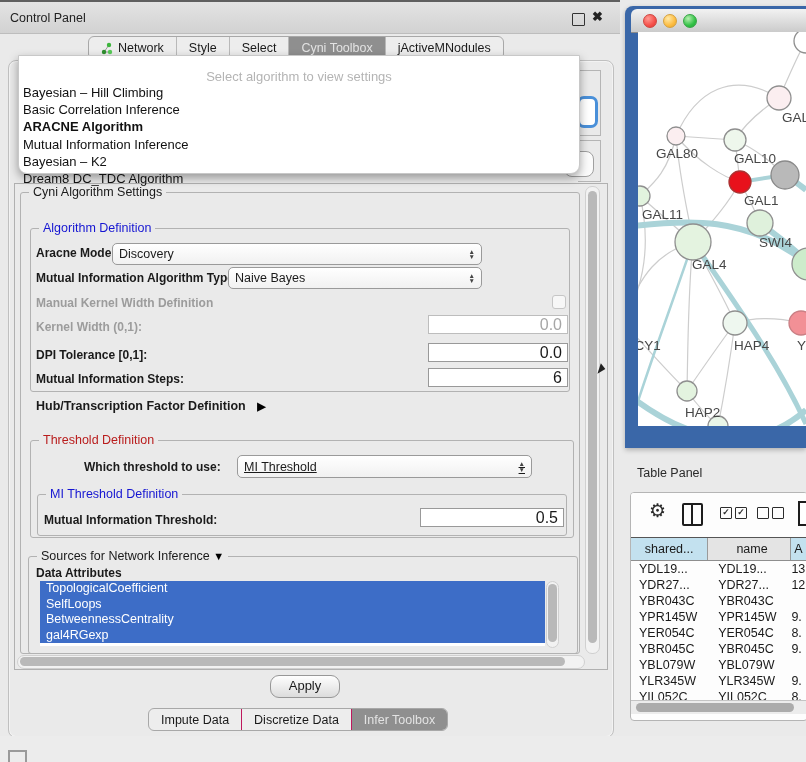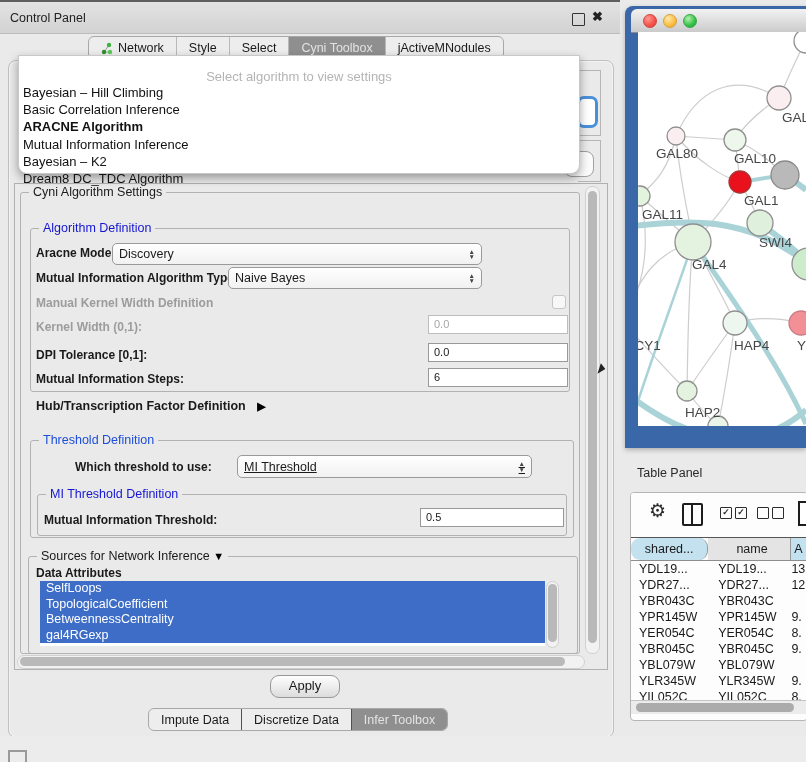--- a/index.html
+++ b/index.html
@@ -32,29 +32,29 @@
   
   .hid-box1{left:578px;top:70px;width:22px;height:64px;border-top:1px solid #b5b5b5;border-right:1px solid #b5b5b5;border-bottom:1px solid #b5b5b5;}
   .hid-blue{left:577px;top:96px;width:15px;height:26px;border:3px solid #4a90d9;border-radius:7px;background:#fff;}
   .hid-box2{left:578px;top:140px;width:22px;height:40px;border-top:1px solid #b5b5b5;border-right:1px solid #b5b5b5;border-bottom:1px solid #b5b5b5;}
   .hid-combo{left:564px;top:151px;width:28px;height:24px;border:1px solid #a0a0a0;border-radius:8px;background:#fbfbfb;}
   
   .scrollpane{left:14px;top:183px;width:592px;height:485px;border:1px solid #b0b0b0;background:#eaeaea;}
   .group{border:1px solid #b2b2b2;border-radius:3px;}
   .legend{position:absolute;top:-8px;left:8px;background:#eaeaea;padding:0 4px;font-size:12.5px;}
   .legend.blue{color:#1515d2;}
-  .legend.green{color:#1d4ed8;}
+  .legend.green{color:#b91c1c;}
   .legend.black{color:#1a1a1a;}
   .lbl{font-size:12px;font-weight:bold;color:#1a1a1a;white-space:nowrap;}
   .lbl.dis{color:#9c9c9c;}
   .combo{display:flex;align-items:center;border:1px solid #9a9a9a;border-radius:5px;
          background:linear-gradient(#ffffff,#f1f1f1);font-size:12.5px;padding:0 6px;}
   .stepper{margin-left:auto;display:flex;flex-direction:column;align-items:center;
            font-size:6.5px;line-height:5.5px;color:#444;padding-left:6px;}
-  .field{border:1px solid #999;background:#fff;font-size:11px;
+  .field{border:1px solid #999;background:#fff;font-size:16px;text-align:right;
          padding:0 5px;line-height:17px;height:17px;}
   .field.dis{color:#a6a6a6;border-color:#bdbdbd;}
   .checkbox{width:12px;height:12px;border:1px solid #c6c6c6;border-radius:3px;background:#f7f7f7;}
   .arrow{font-size:11px;color:#000;}
   .attr-list{background:#fff;}
   .attr-item{height:15.6px;line-height:15.6px;background:#3d6dc7;color:#fff;
              font-size:12.5px;padding-left:6px;white-space:nowrap;overflow:hidden;}
   .vscroll{background:#f2f2f2;border:1px solid #d0d0d0;border-radius:7px;}
   .vthumb{position:absolute;left:1px;width:9px;background:#b9b9b9;border-radius:5px;}
   .hscroll{background:#f2f2f2;border:1px solid #d0d0d0;border-radius:7px;}
@@ -183,21 +183,21 @@
   <div class="abs field" style="left:428px;top:368px;width:128px;">6</div>
 
   <div class="abs lbl" style="left:36px;top:399px;font-size:12.5px;">
     <span>Hub/Transcription Factor Definition</span>
     <span class="arrow" style="margin-left:8px;">▶</span>
   </div>
 
   <div class="abs group" style="left:30px;top:440px;width:542px;height:96px;">
     <span class="legend green">Threshold Definition</span>
   </div>
-  <div class="abs lbl" style="left:75px;top:460px;">Which threshold to use:</div>
+  <div class="abs lbl" style="left:84px;top:460px;">Which threshold to use:</div>
   <div class="abs combo" style="left:237px;top:455px;width:281px;height:21px;text-decoration:underline;">
     <span>MI Threshold</span>
     <span class="stepper">
       <span>▲</span>
         <span>▼</span>
     </span>
   </div>
   <div class="abs group" style="left:37px;top:494px;width:528px;height:40px;">
     <span class="legend blue">MI Threshold Definition</span>
   </div>
@@ -205,22 +205,22 @@
   <div class="abs field" style="left:420px;top:508px;width:132px;">0.5</div>
 
   <div class="abs group" style="left:28px;top:556px;width:548px;height:96px;">
     <span class="legend black">
       <span>Sources for Network Inference</span>
       <span class="arrow">▼</span>
     </span>
   </div>
   <div class="abs lbl" style="left:36px;top:566px;">Data Attributes</div>
   <div class="abs attr-list" style="left:40px;top:581px;width:505px;height:65px;">
+    <div class="attr-item">TopologicalCoefficient</div>
     <div class="attr-item">SelfLoops</div>
-    <div class="attr-item">TopologicalCoefficient</div>
     <div class="attr-item">BetweennessCentrality</div>
     <div class="attr-item">gal4RGexp</div>
   </div>
   <div class="abs vscroll" style="left:546px;top:581px;width:11px;height:65px;">
     <div class="vthumb" style="top:2px;height:58px;"></div>
   </div>
 
   <div class="abs vscroll" style="left:585px;top:186px;width:13px;height:466px;">
     <div class="vthumb" style="top:4px;height:452px;width:9px;left:1.5px;"></div>
   </div>
@@ -328,21 +328,21 @@
       <div class="abs gear">⚙</div>
       <div class="abs split-icon"></div>
       <div class="abs cb" style="left:89px;top:14px;">✓</div>
       <div class="abs cb" style="left:104px;top:14px;">✓</div>
       <div class="abs cb" style="left:126px;top:14px;"></div>
       <div class="abs cb" style="left:141px;top:14px;"></div>
       <div class="abs page-icon"></div>
     </div>
     <div class="tp-table">
       <div class="tp-head">
-        <div class="th blue" style="width:80px;border-radius:9px;">shared...</div>
+        <div class="th blue" style="width:80px;">shared...</div>
         <div class="th gray" style="width:79px;">name</div>
         <div class="th blue" style="width:16px;">A</div>
       </div>
       <div class="tp-rows">
         <div class="tr">
             <div class="td" style="width:73px">YDL19...</div>
             <div class="td" style="width:71px">YDL19...</div>
             <div class="td" style="width:16px;padding-left:4px">13</div>
           </div>
         <div class="tr">

